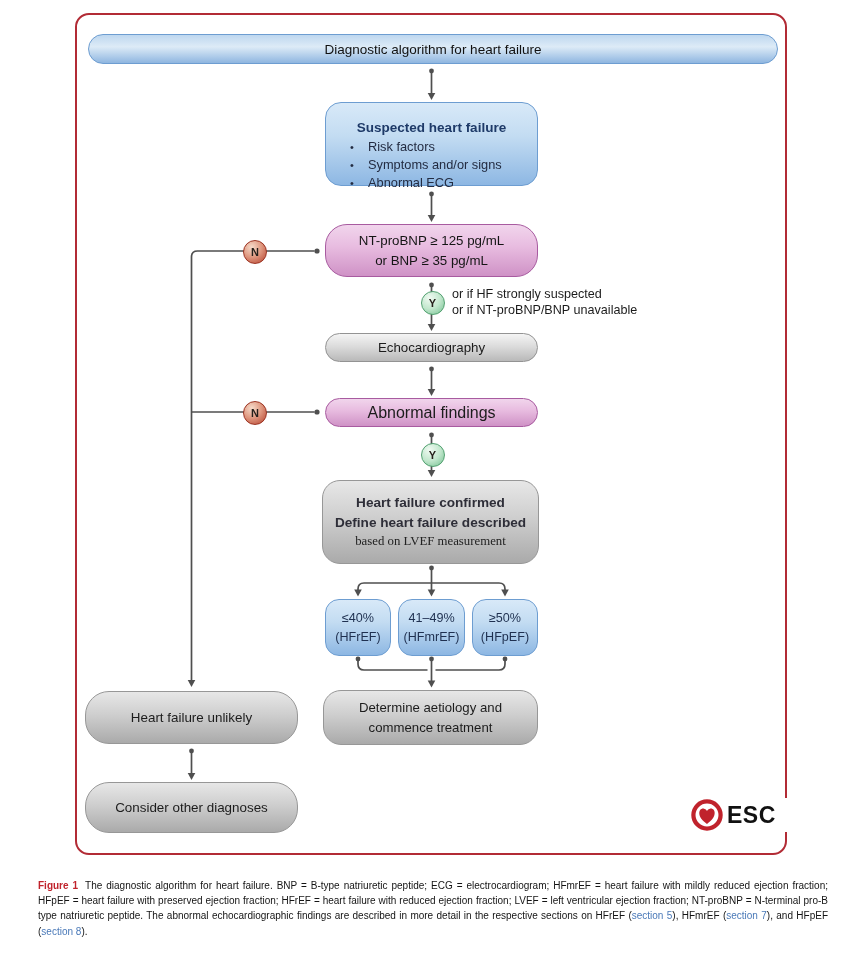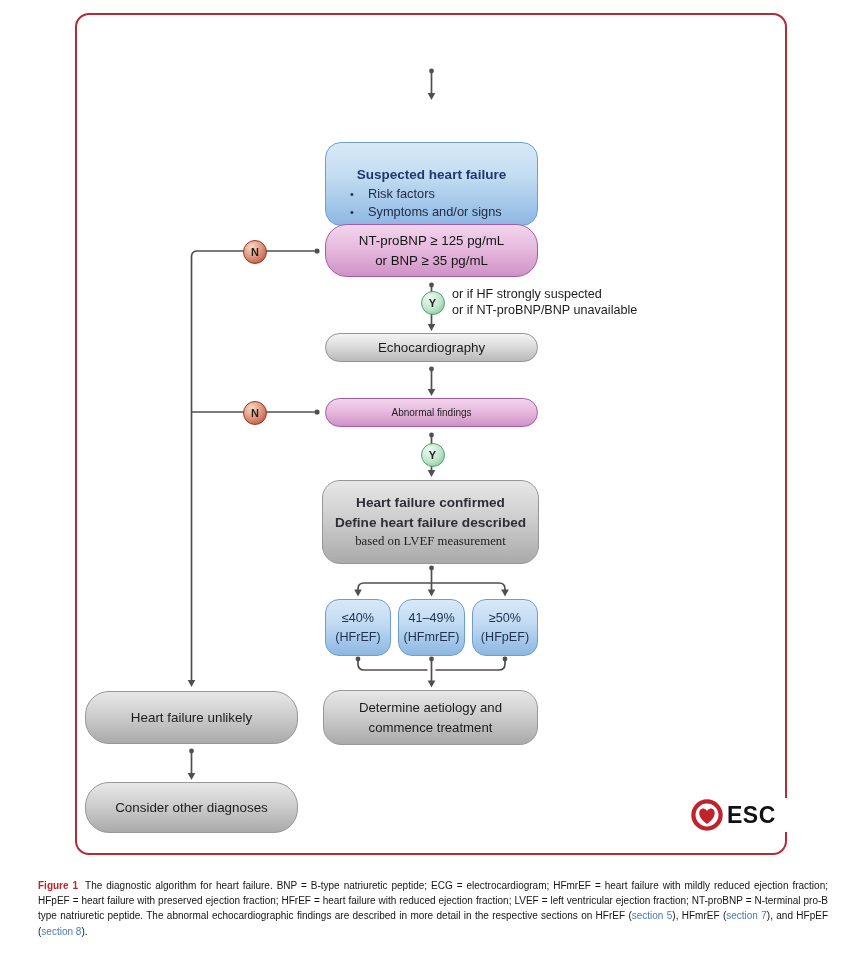--- a/index.html
+++ b/index.html
@@ -9,36 +9,36 @@
          border:2px solid #b22b35;border-radius:14px;box-sizing:border-box;}
   .connectors{position:absolute;left:0;top:0;pointer-events:none;}
   .box{position:absolute;box-sizing:border-box;display:flex;flex-direction:column;
        align-items:center;justify-content:center;text-align:center;}
   .blue{background:linear-gradient(180deg,#d8e9f8 0%,#c3dcf2 40%,#8db7e3 100%);
         border:1.6px solid #6d9dd1;}
   .banner{left:88px;top:34px;width:690px;height:30px;border-radius:15px;
         background:linear-gradient(180deg,#bed7ef 0%,#ddebf7 42%,#8fb6e0 100%);
         border:1.5px solid #6d9dd1;font-size:13.5px;color:#111;}
   .suspected{left:325px;top:102px;width:213px;height:84px;border-radius:16px;
-        justify-content:flex-start;padding-top:24px;margin-top:40px;}
+        justify-content:center;padding-top:24px;}
   .suspected .ttl{font-weight:bold;font-size:13.5px;color:#1e3a68;margin-bottom:3px;}
   .bullets{width:100%;display:flex;flex-direction:column;align-items:stretch;}
   .brow{display:flex;align-items:baseline;text-align:left;padding-left:24px;
         font-size:12.8px;color:#232c42;line-height:18px;}
   .brow .dot{width:18px;font-size:11px;color:#232c42;}
   .pink{background:linear-gradient(180deg,#f1d5ec 0%,#e8bce0 42%,#cf92c6 100%);
         border:1.6px solid #a85ba0;}
   .nt{left:325px;top:224px;width:213px;height:53px;border-radius:22px;
       font-size:13.3px;color:#151515;line-height:1.45;}
   .gray-pill{background:linear-gradient(180deg,#f4f4f4 0%,#dcdcdc 45%,#b9b9b9 100%);
         border:1.5px solid #939393;}
   .echo{left:325px;top:333px;width:213px;height:29px;border-radius:15px;
         font-size:13.3px;color:#1c1c1c;}
   .abnormal{left:325px;top:398px;width:213px;height:29px;border-radius:15px;
-        font-size:10px;color:#1c1c1c;}
+        font-size:16px;color:#1c1c1c;}
   .gray-box{background:linear-gradient(180deg,#e7e7e7 0%,#cecece 45%,#aaaaaa 100%);
         border:1.2px solid #979797;}
   .confirmed{left:322px;top:480px;width:217px;height:84px;border-radius:18px;}
   .confirmed .b{font-weight:bold;font-size:13.6px;color:#2e2e38;line-height:1.45;}
   .confirmed .r{font-size:12.8px;color:#222;line-height:1.4;font-family:Liberation Serif, serif;}
   .lvef{border-radius:14px;font-size:12.6px;color:#1f3050;line-height:1.5;top:599px;height:57px;}
   .lvef1{left:325px;width:66px;} .lvef2{left:398px;width:67px;} .lvef3{left:472px;width:66px;}
   .determine{left:323px;top:690px;width:215px;height:55px;border-radius:18px;
         font-size:13.2px;color:#1c1c1c;line-height:1.45;text-align:center;}
   .unlikely{left:85px;top:691px;width:213px;height:53px;border-radius:24px;
@@ -106,20 +106,23 @@
       <polygon points="431.5,477 427.7,470 435.3,470"></polygon>
       <polygon points="358,596.5 354.2,589.5 361.8,589.5"></polygon>
       <polygon points="431.5,596.5 427.7,589.5 435.3,589.5"></polygon>
       <polygon points="505,596.5 501.2,589.5 508.8,589.5"></polygon>
       <polygon points="431.5,687.5 427.7,680.5 435.3,680.5"></polygon>
       <polygon points="191.5,687 187.7,680 195.3,680"></polygon>
       <polygon points="191.5,780 187.7,773 195.3,773"></polygon>
     </g>
   </svg>
 
+  <div class="box banner">
+    <span>Diagnostic algorithm for heart failure</span>
+  </div>
 
   <div class="box blue suspected">
     <div class="ttl">Suspected heart failure</div>
     <div class="bullets">
       <div class="brow">
         <span class="dot">•</span>
         <span>Risk factors</span>
       </div>
       <div class="brow">
         <span class="dot">•</span>

